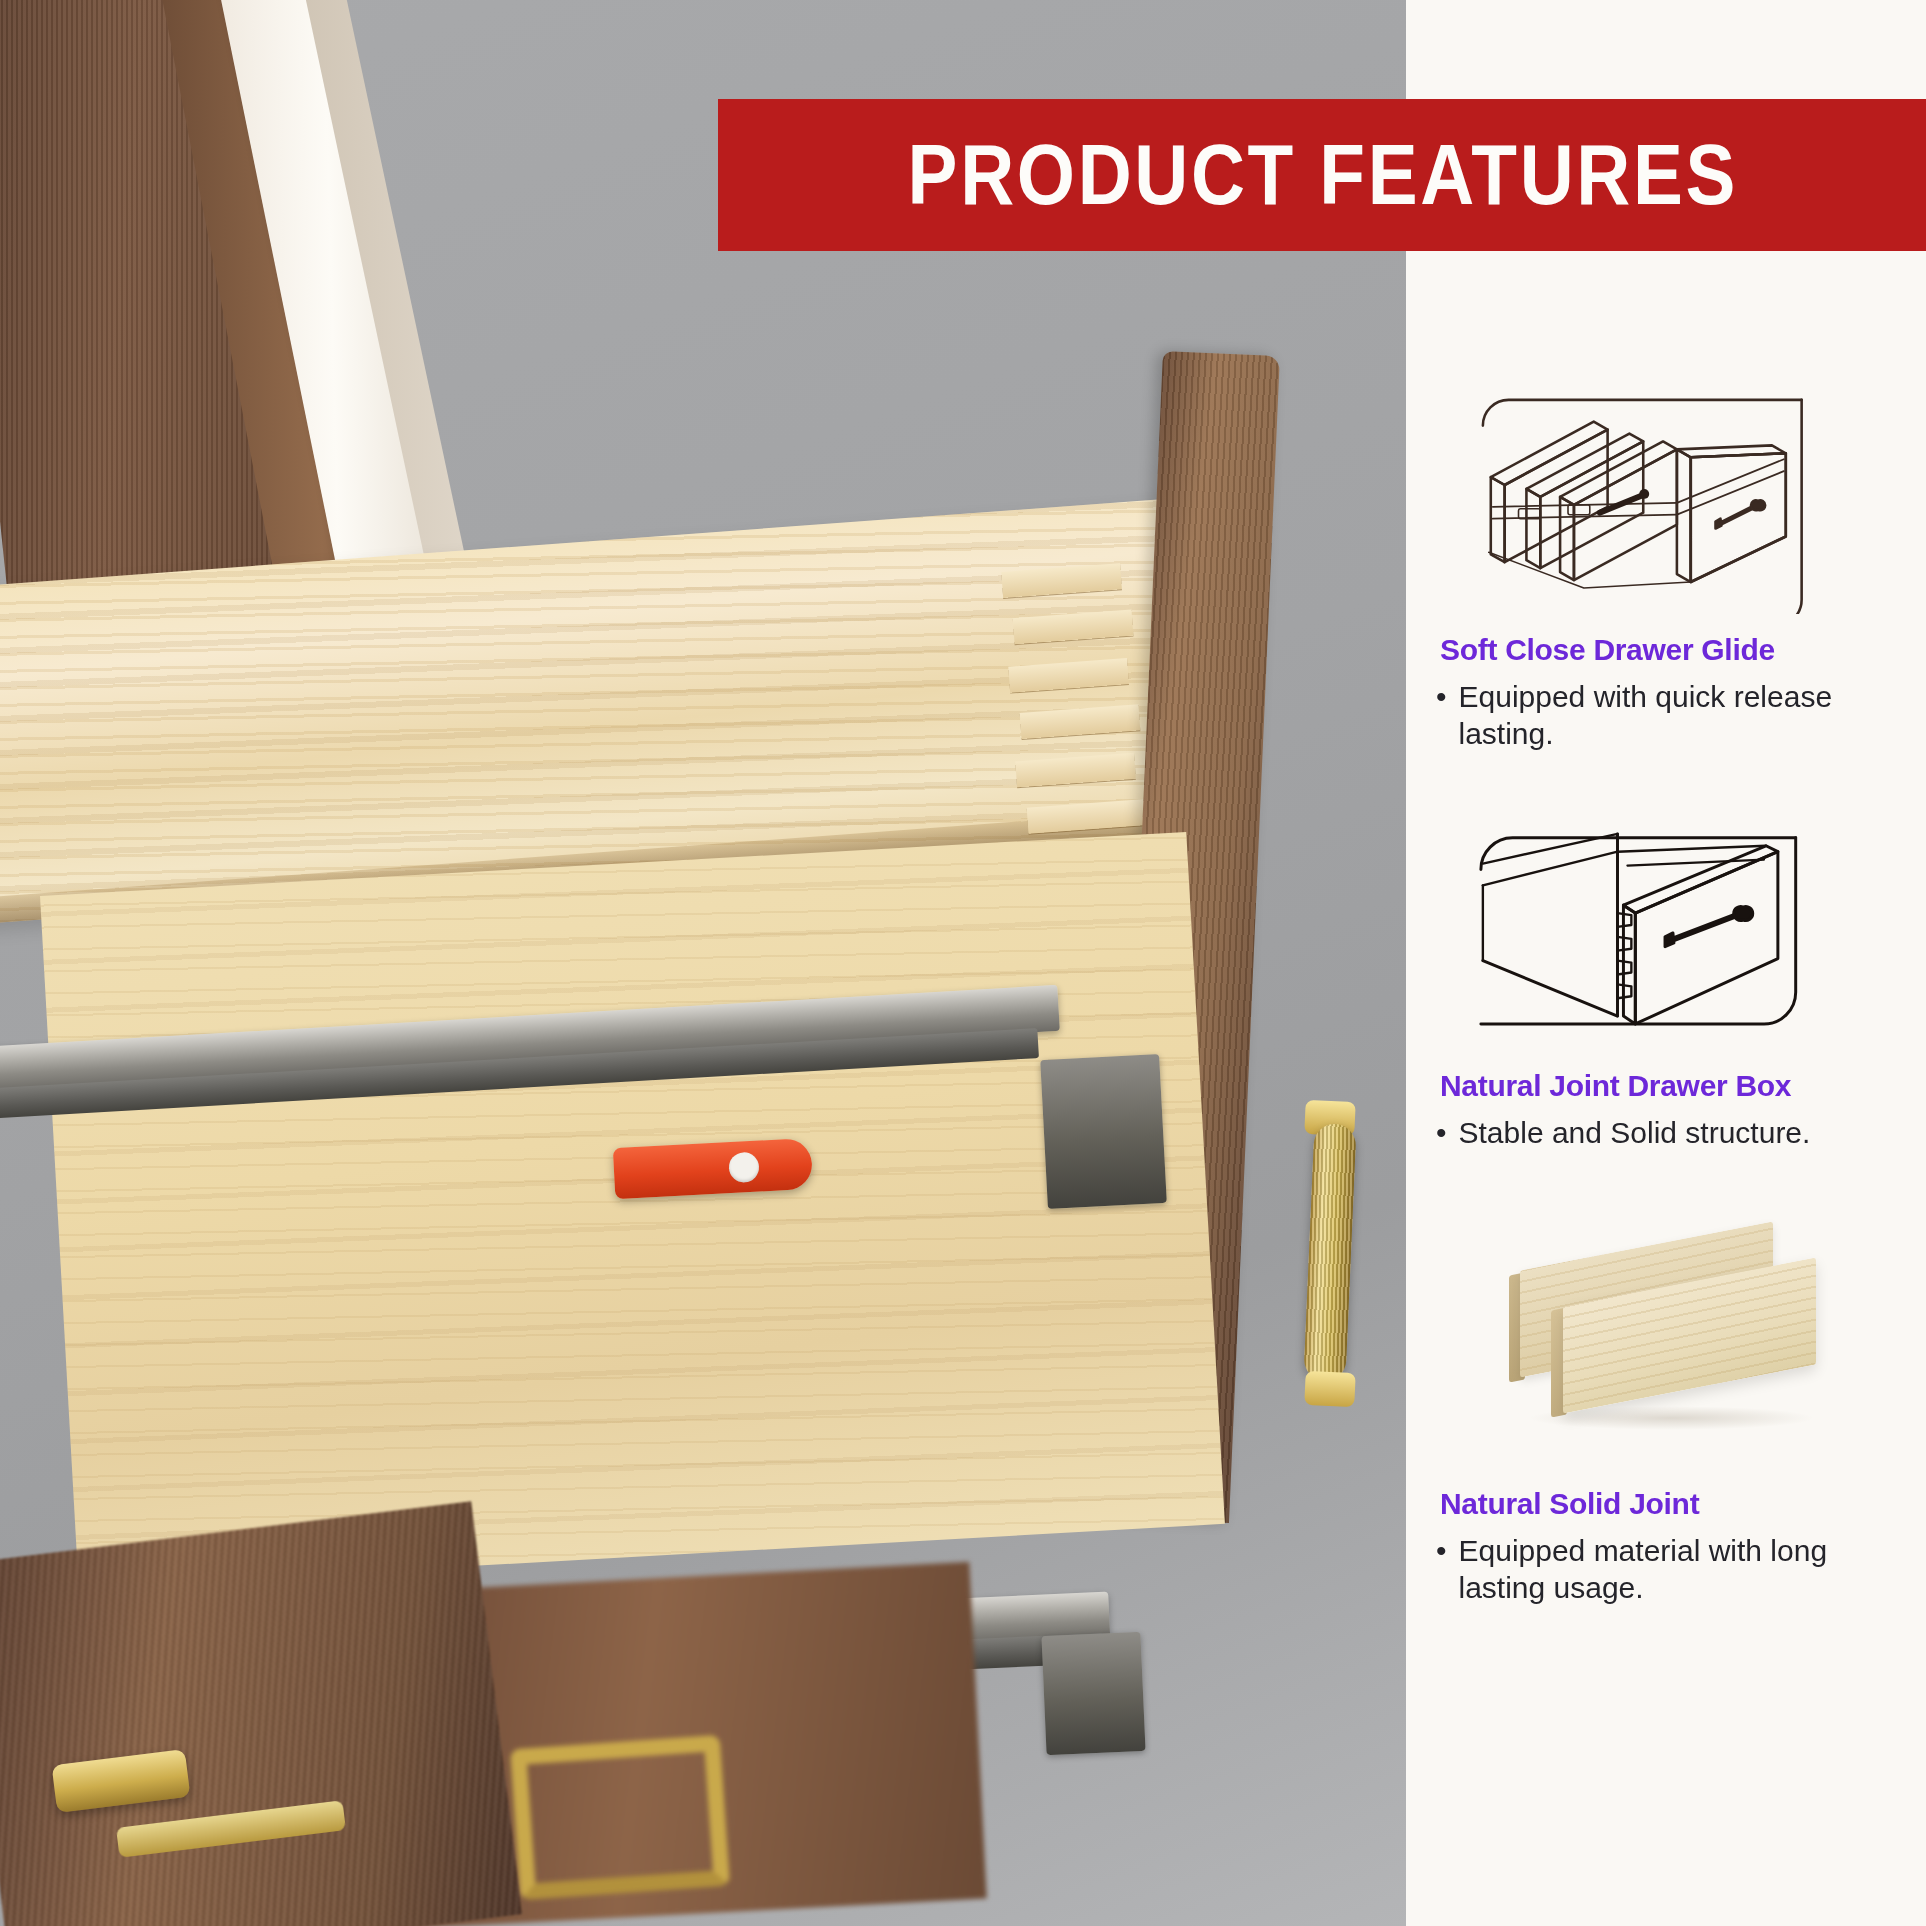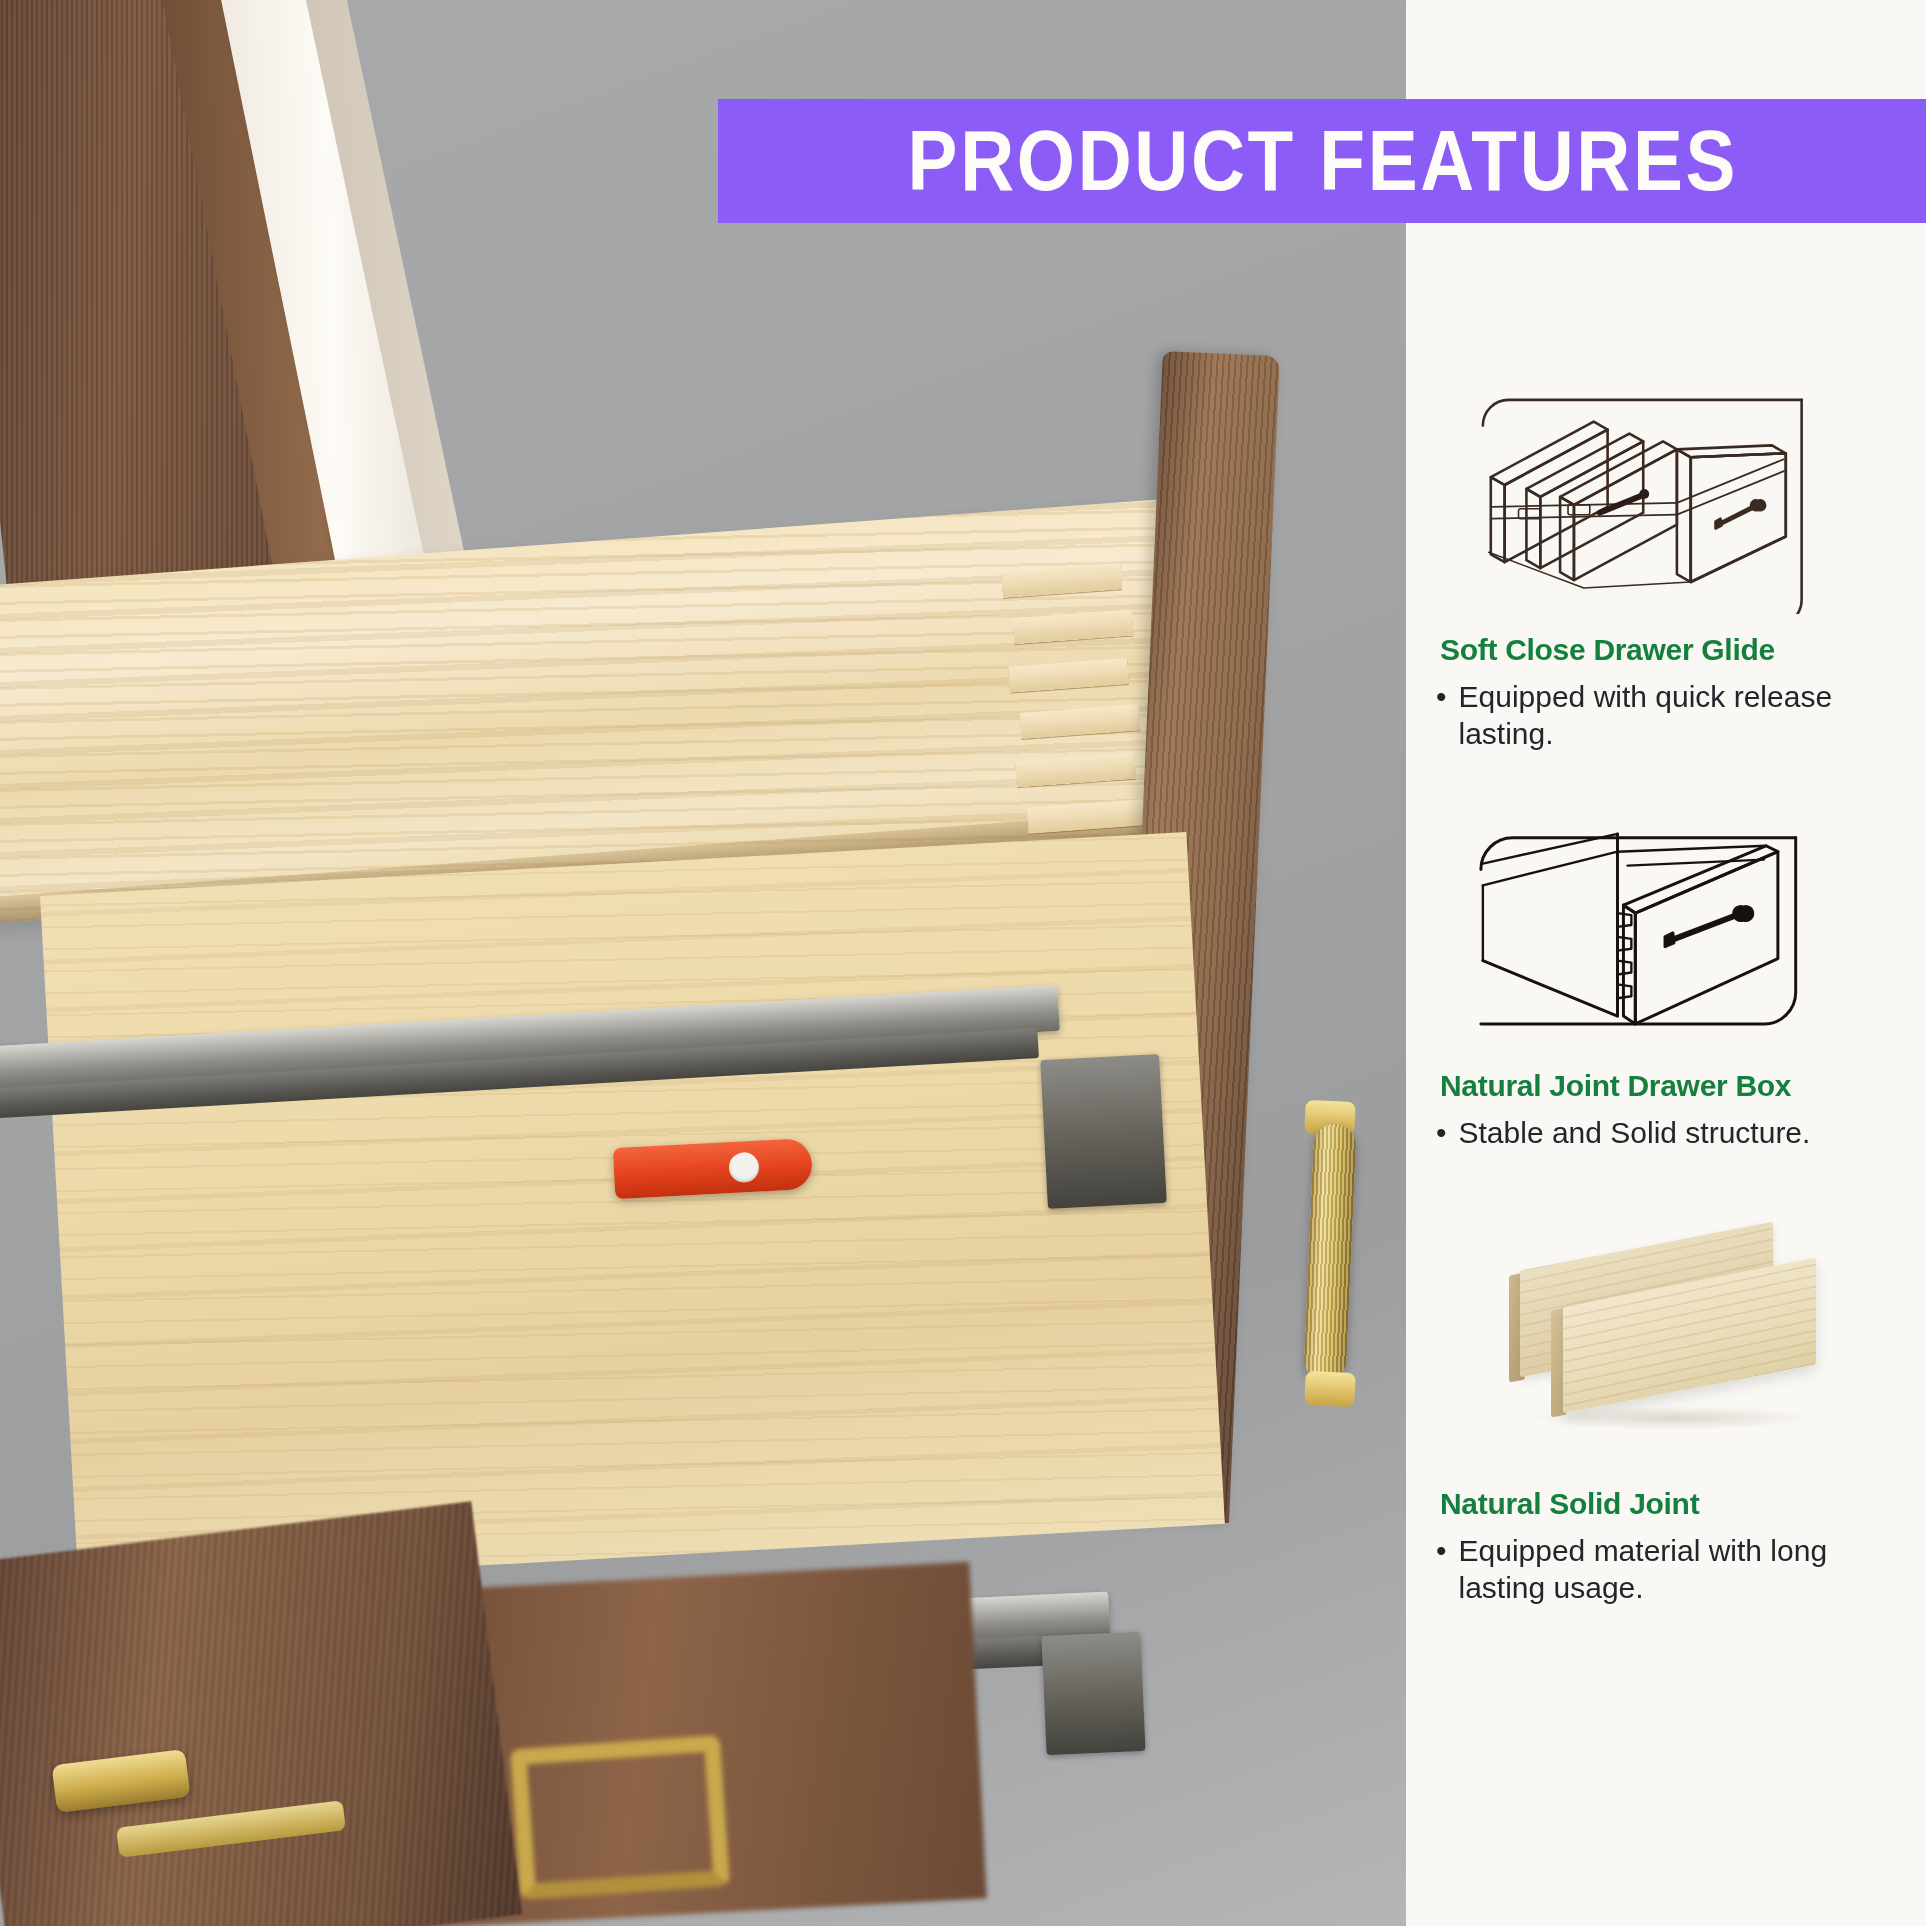--- a/index.html
+++ b/index.html
@@ -128,21 +128,21 @@
   
   #panel{position:absolute;left:1406px;top:0;width:521px;height:1927px;background:#faf8f4;}
   .feature{position:absolute;left:0;width:521px;}
   .f1{top:386px;} .f2{top:822px;} .f3{top:1238px;}
 
   .icon-box{width:396px;margin:0 auto;height:auto;}
   .icon-svg{display:block;width:396px;height:auto;}
 
   .f-title{
     margin:18px 0 10px 0;padding:0 34px;
-    font-size:30px;font-weight:bold;color:#15803d;letter-spacing:-0.3px;line-height:1.2;
+    font-size:30px;font-weight:bold;color:#6d28d9;letter-spacing:-0.3px;line-height:1.2;
   }
   .f-bullet{
     display:flex;gap:12px;padding:0 30px 0 30px;
     font-size:30px;color:#24242a;line-height:1.24;font-weight:400;
   }
   .f-dot{font-size:30px;line-height:1.24;}
   .f3 .f-title{margin-top:30px;}
 
   
   .planks{position:relative;width:396px;height:218px;margin:0 auto;}
@@ -158,22 +158,22 @@
     background:
       repeating-linear-gradient(-1deg, rgba(185,155,95,.22) 0 2px, rgba(255,255,255,0) 2px 11px),
       linear-gradient(175deg,#f2e7cd 0%,#e9dcb9 60%,#ded0a6 100%);
     transform:skewY(-11deg);box-shadow:0 6px 14px rgba(0,0,0,.12);}
   .plank-front-edge{left:82px;top:71px;width:16px;height:107px;
     background:linear-gradient(180deg,#d6c297,#c2ad80);transform:skewY(-11deg);}
   .plank-shadow{left:59px;top:168px;width:287px;height:24px;border-radius:50%;
     background:radial-gradient(ellipse at center,rgba(90,70,40,.18),rgba(255,255,255,0) 70%);}
 
   
-  #banner{position:absolute;left:718px;top:99px;width:1209px;height:124px;
-          background:#8b5cf6;display:flex;align-items:center;justify-content:center;}
+  #banner{position:absolute;left:718px;top:99px;width:1209px;height:152px;
+          background:#b91c1c;display:flex;align-items:center;justify-content:center;}
   #banner .btxt{
     font-family:"Liberation Sans", sans-serif;
     font-size:85px;font-weight:bold;color:#fdfcf9;letter-spacing:3px;
     transform:scaleX(.88);transform-origin:center;white-space:nowrap;
   }
 </style>
 </head>
 <body>
 
 <div id="stage">

